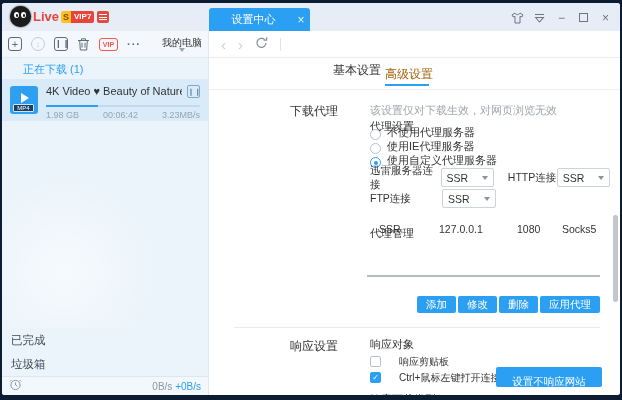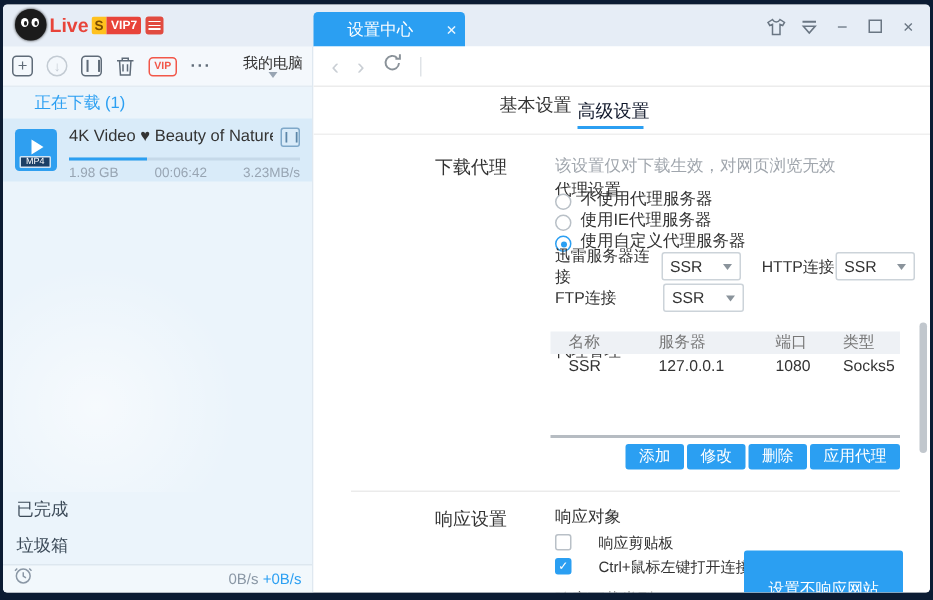--- a/index.html
+++ b/index.html
@@ -68,21 +68,21 @@
 
   
   .settings { flex:1; background:#fff; position:relative; }
   .navbar { height:27px; border-bottom:1px solid #ececec; display:flex; align-items:center; padding-left:12px; gap:12px; }
   .nav-arrow { font-size:15px; color:#c9ced4; line-height:1; }
   .nav-div { width:1px; height:13px; background:#dfe3e7; }
   .content { position:relative; height:337px; overflow:hidden; }
   .abs { position:absolute; }
 
   .stab { font-size:12px; color:#333; }
-  .stab.active { color:#0f172a; }
+  .stab.active { color:#a16207; }
   .tab-underline { left:176px; top:26px; width:44px; height:2px; background:#2b9ff2; }
   .hsep { left:0; right:0; top:31px; height:1px; background:#efefef; }
 
   .sec-label { font-size:12px; color:#333; }
   .note { font-size:11px; color:#a0a6ad; }
   .sub-label { font-size:11px; color:#333; }
 
   .radio-row { display:flex; align-items:flex-end; gap:6px; height:13px; }
   .radio { width:11px; height:11px; border:1px solid #b9c0c7; border-radius:50%; background:#fff; position:relative; }
   .radio.sel { border-color:#2b9ff2; }
@@ -104,21 +104,21 @@
 
   .btn-row { left:158px; top:238px; width:233px; display:flex; justify-content:flex-end; gap:2px; }
   .btn { height:17px; background:#2b9ff2; color:#fff; font-size:10.5px; border:none; border-radius:2px; padding:0 9px; line-height:17px; cursor:pointer; }
   .sec-sep { left:25px; top:269px; width:366px; height:1px; background:#ebebeb; }
 
   .cb-row { display:flex; align-items:center; gap:6px; height:13px; }
   .checkbox { width:11px; height:11px; border:1px solid #b9c0c7; border-radius:2px; background:#fff; }
   .checkbox.checked { background:#2b9ff2; border-color:#2b9ff2; color:#fff; font-size:8px; line-height:10px; text-align:center; }
   .cb-label { font-size:10px; color:#333;padding-left:12px; }
   .info-ic { width:11px; height:11px; border:1px solid #9aa8b5; border-radius:2px; color:#9aa8b5; font-size:8px; line-height:9px; text-align:center; }
-  .sites-btn { left:287px; top:309px; width:106px; height:20px; line-height:20px; text-align:center; padding:16px; font-size:10.5px; }
+  .sites-btn { left:287px; top:309px; width:106px; height:20px; line-height:20px; text-align:center; padding:4px; font-size:10.5px; }
 
   .scroll-thumb { position:absolute; right:2px; top:184px; width:5px; height:87px; background:#c1c7cd; border-radius:3px; }
 </style>
 </head>
 <body>
 
 <div class="window">
  <div class="app">
 
   <div class="titlebar">
@@ -273,26 +273,20 @@
           <span class="dd-label" style="width:72px;">FTP连接</span>
           <span class="select">
                 <span>SSR</span>
                 <span class="arr"></span>
               </span>
         </div>
 
         <span class="abs sub-label" style="left:161px; top:152px;margin-top:16px;">代理管理</span>
 
         <div class="abs ptable">
-          <div class="trow thead">
-            <span>名称</span>
-            <span>服务器</span>
-            <span>端口</span>
-            <span>类型</span>
-          </div>
           <div class="trow tbody-row">
             <span>SSR</span>
             <span>127.0.0.1</span>
             <span>1080</span>
             <span>Socks5</span>
           </div>
           <div class="tbody-pad"></div>
         </div>
 
         <div class="abs btn-row">

